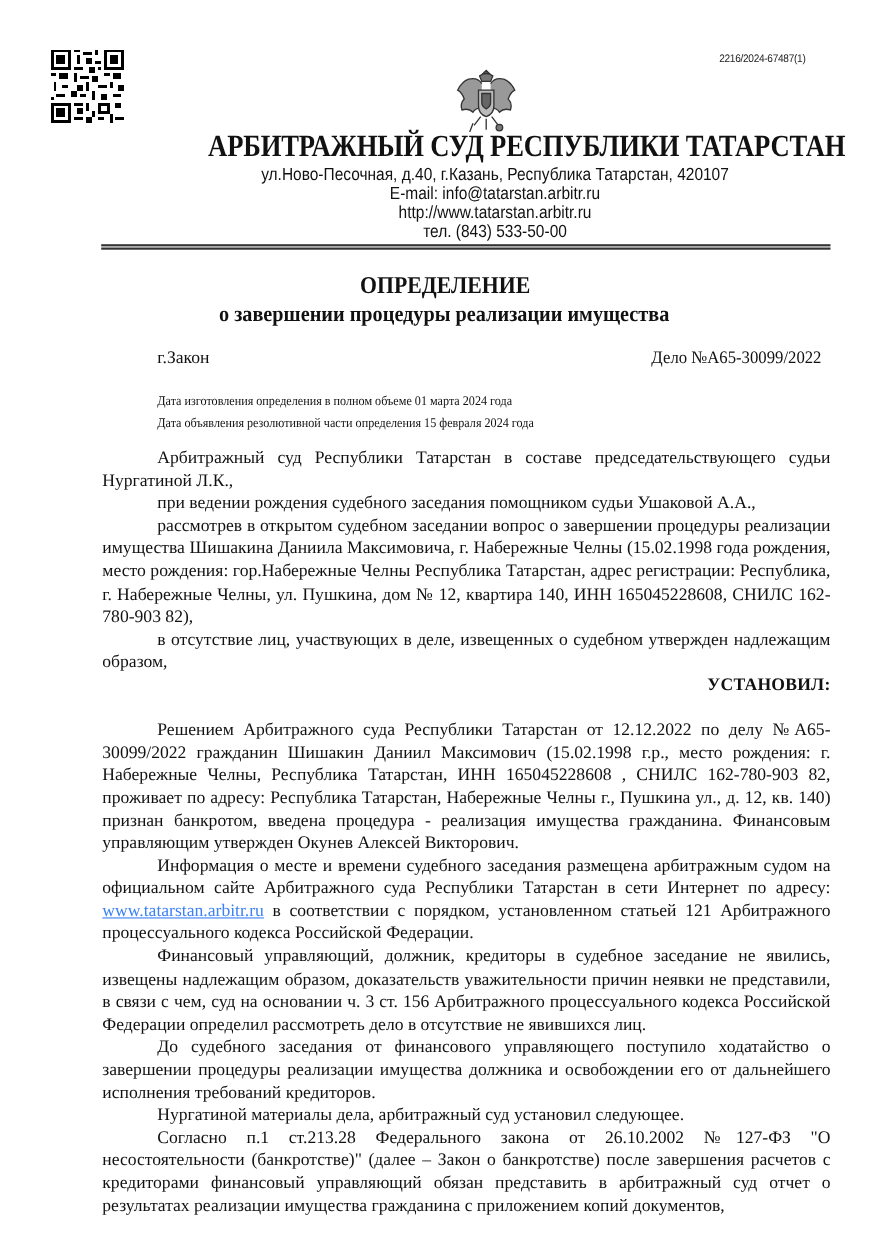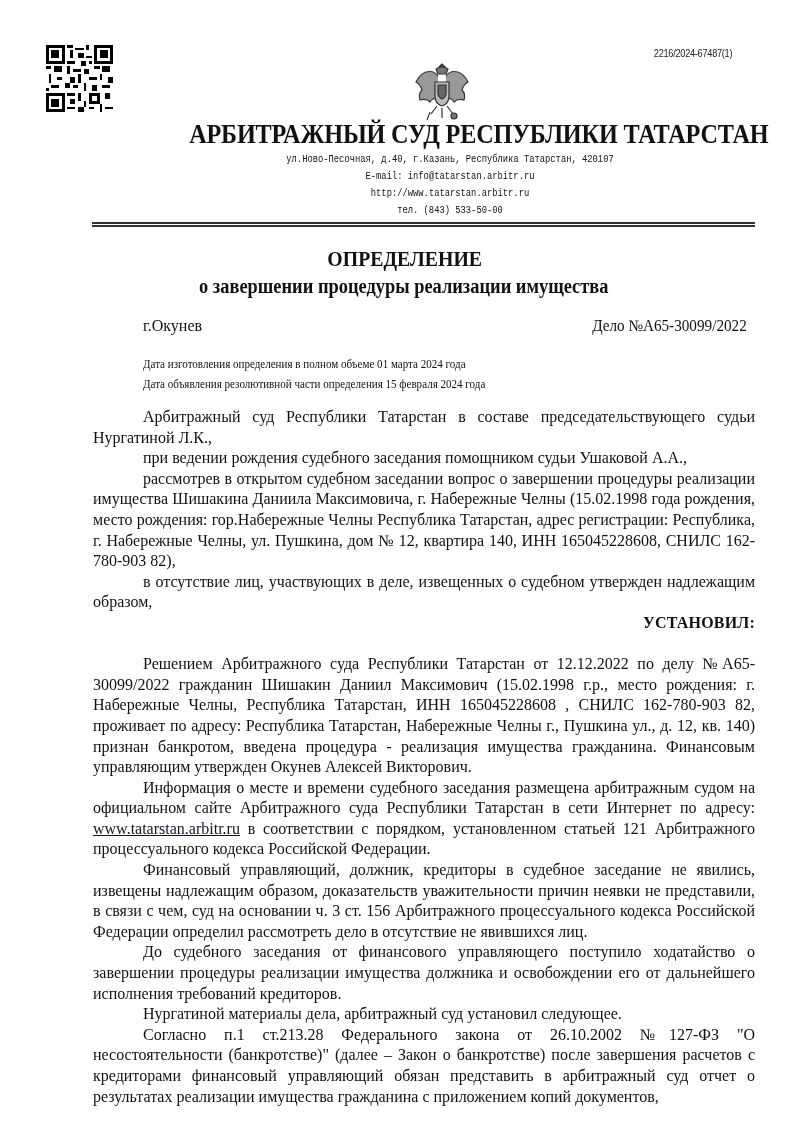--- a/index.html
+++ b/index.html
@@ -4,36 +4,36 @@
   <style>
     html, body { margin: 0; padding: 0; background: #ffffff; }
     body { width: 800px; height: 1131px; position: relative; overflow: hidden; color: #111; }
     .page { position: absolute; left: 0; top: 0; width: 800px; height: 962px; background: #fff; }
 
     .qr { position: absolute; left: 46px; top: 45px; width: 67px; height: 67px; }
     .docnum { position: absolute; right: 68px; top: 48px; font-family: "Liberation Sans", "DejaVu Sans", sans-serif; font-size: 10px; letter-spacing: -0.3px; color: #222; transform: scaleX(0.92); transform-origin: right; }
     .emblem { position: absolute; left: 413px; top: 60px; width: 58px; height: 64px; }
 
     .court-name { position: absolute; left: 148px; top: 118px; width: 610px; text-align: center; font-family: "Liberation Serif", serif; font-weight: bold; font-size: 28px; letter-spacing: -0.2px; transform: scaleX(0.865); transform-origin: center; white-space: nowrap; }
-    .contacts { position: absolute; left: 150px; top: 151px; width: 600px; text-align: center; font-family: Liberation Mono, monospace; font-size: 10px; line-height: 17px; }
+    .contacts { position: absolute; left: 150px; top: 151px; width: 600px; text-align: center; font-family: Liberation Sans, sans-serif; font-size: 16px; line-height: 17px; }
     .contacts div { transform: scaleX(0.88); transform-origin: center; white-space: nowrap; }
     .rule { position: absolute; left: 92px; top: 222px; width: 663px; height: 5px; border-top: 2px solid #333; border-bottom: 2px solid #333; box-sizing: border-box; }
 
     .doc-title { position: absolute; left: 0; width: 800px; top: 246px; text-align: center; font-family: "Liberation Serif", serif; font-weight: bold; font-size: 22px; transform: scaleX(0.9); transform-origin: 447px 0; }
     .doc-subtitle { position: absolute; left: 0; width: 800px; top: 275px; text-align: center; font-family: "Liberation Serif", serif; font-weight: bold; font-size: 20px; transform: scaleX(0.92); transform-origin: 447px 0; }
 
     .city { position: absolute; left: 143px; top: 317px; font-family: "Liberation Serif", serif; font-size: 16px; }
     .case { position: absolute; right: 53px; top: 317px; font-family: "Liberation Serif", serif; font-size: 16px; transform: scaleX(0.95); transform-origin: right; }
     .dates { position: absolute; left: 143px; top: 354px; font-family: "Liberation Serif", serif; font-size: 12px; line-height: 20px; }
     .dates div { transform: scaleX(0.92); transform-origin: left; white-space: nowrap; }
 
     .body-text { position: absolute; left: 93px; top: 407px; width: 662px; font-family: Liberation Serif, serif; font-size: 16px; line-height: 20.6px; }
     .body-text p { margin: 0; text-align: justify; text-indent: 50px; }
     .body-text .heading { text-align: right; text-indent: 0; font-weight: bold; margin: 0 0 20.6px 0; letter-spacing: 0.2px; }
-    .link { color: #0f172a; text-decoration: underline; }
+    .link { color: #3b82f6; text-decoration: underline; }
   </style>
 </head>
 <body>
 
 <div class="page">
 
   <svg class="qr" viewBox="0 0 25 25" shape-rendering="crispEdges">
     <rect x="0" y="0" width="25" height="25" fill="#fff"></rect>
     <g fill="#000">
       <rect x="0" y="0" width="7" height="7"></rect>
@@ -113,21 +113,21 @@
     <div>E-mail: info@tatarstan.arbitr.ru</div>
     <div>http://www.tatarstan.arbitr.ru</div>
     <div>тел. (843) 533-50-00</div>
   </div>
 
   <div class="rule"></div>
 
   <div class="doc-title">ОПРЕДЕЛЕНИЕ</div>
   <div class="doc-subtitle">о завершении процедуры реализации имущества</div>
 
-  <div class="city">г.Окунев</div>
+  <div class="city">г.Закон</div>
   <div class="case">Дело №А65-30099/2022</div>
 
   <div class="dates">
     <div>Дата изготовления определения в полном объеме 01 марта 2024 года</div>
     <div>Дата объявления резолютивной части определения 15 февраля 2024 года</div>
   </div>
 
   <div class="body-text">
     <p>Арбитражный суд Республики Татарстан в составе председательствующего судьи Нургатиной Л.К.,</p>
     <p>при ведении рождения судебного заседания помощником судьи Ушаковой А.А.,</p>

